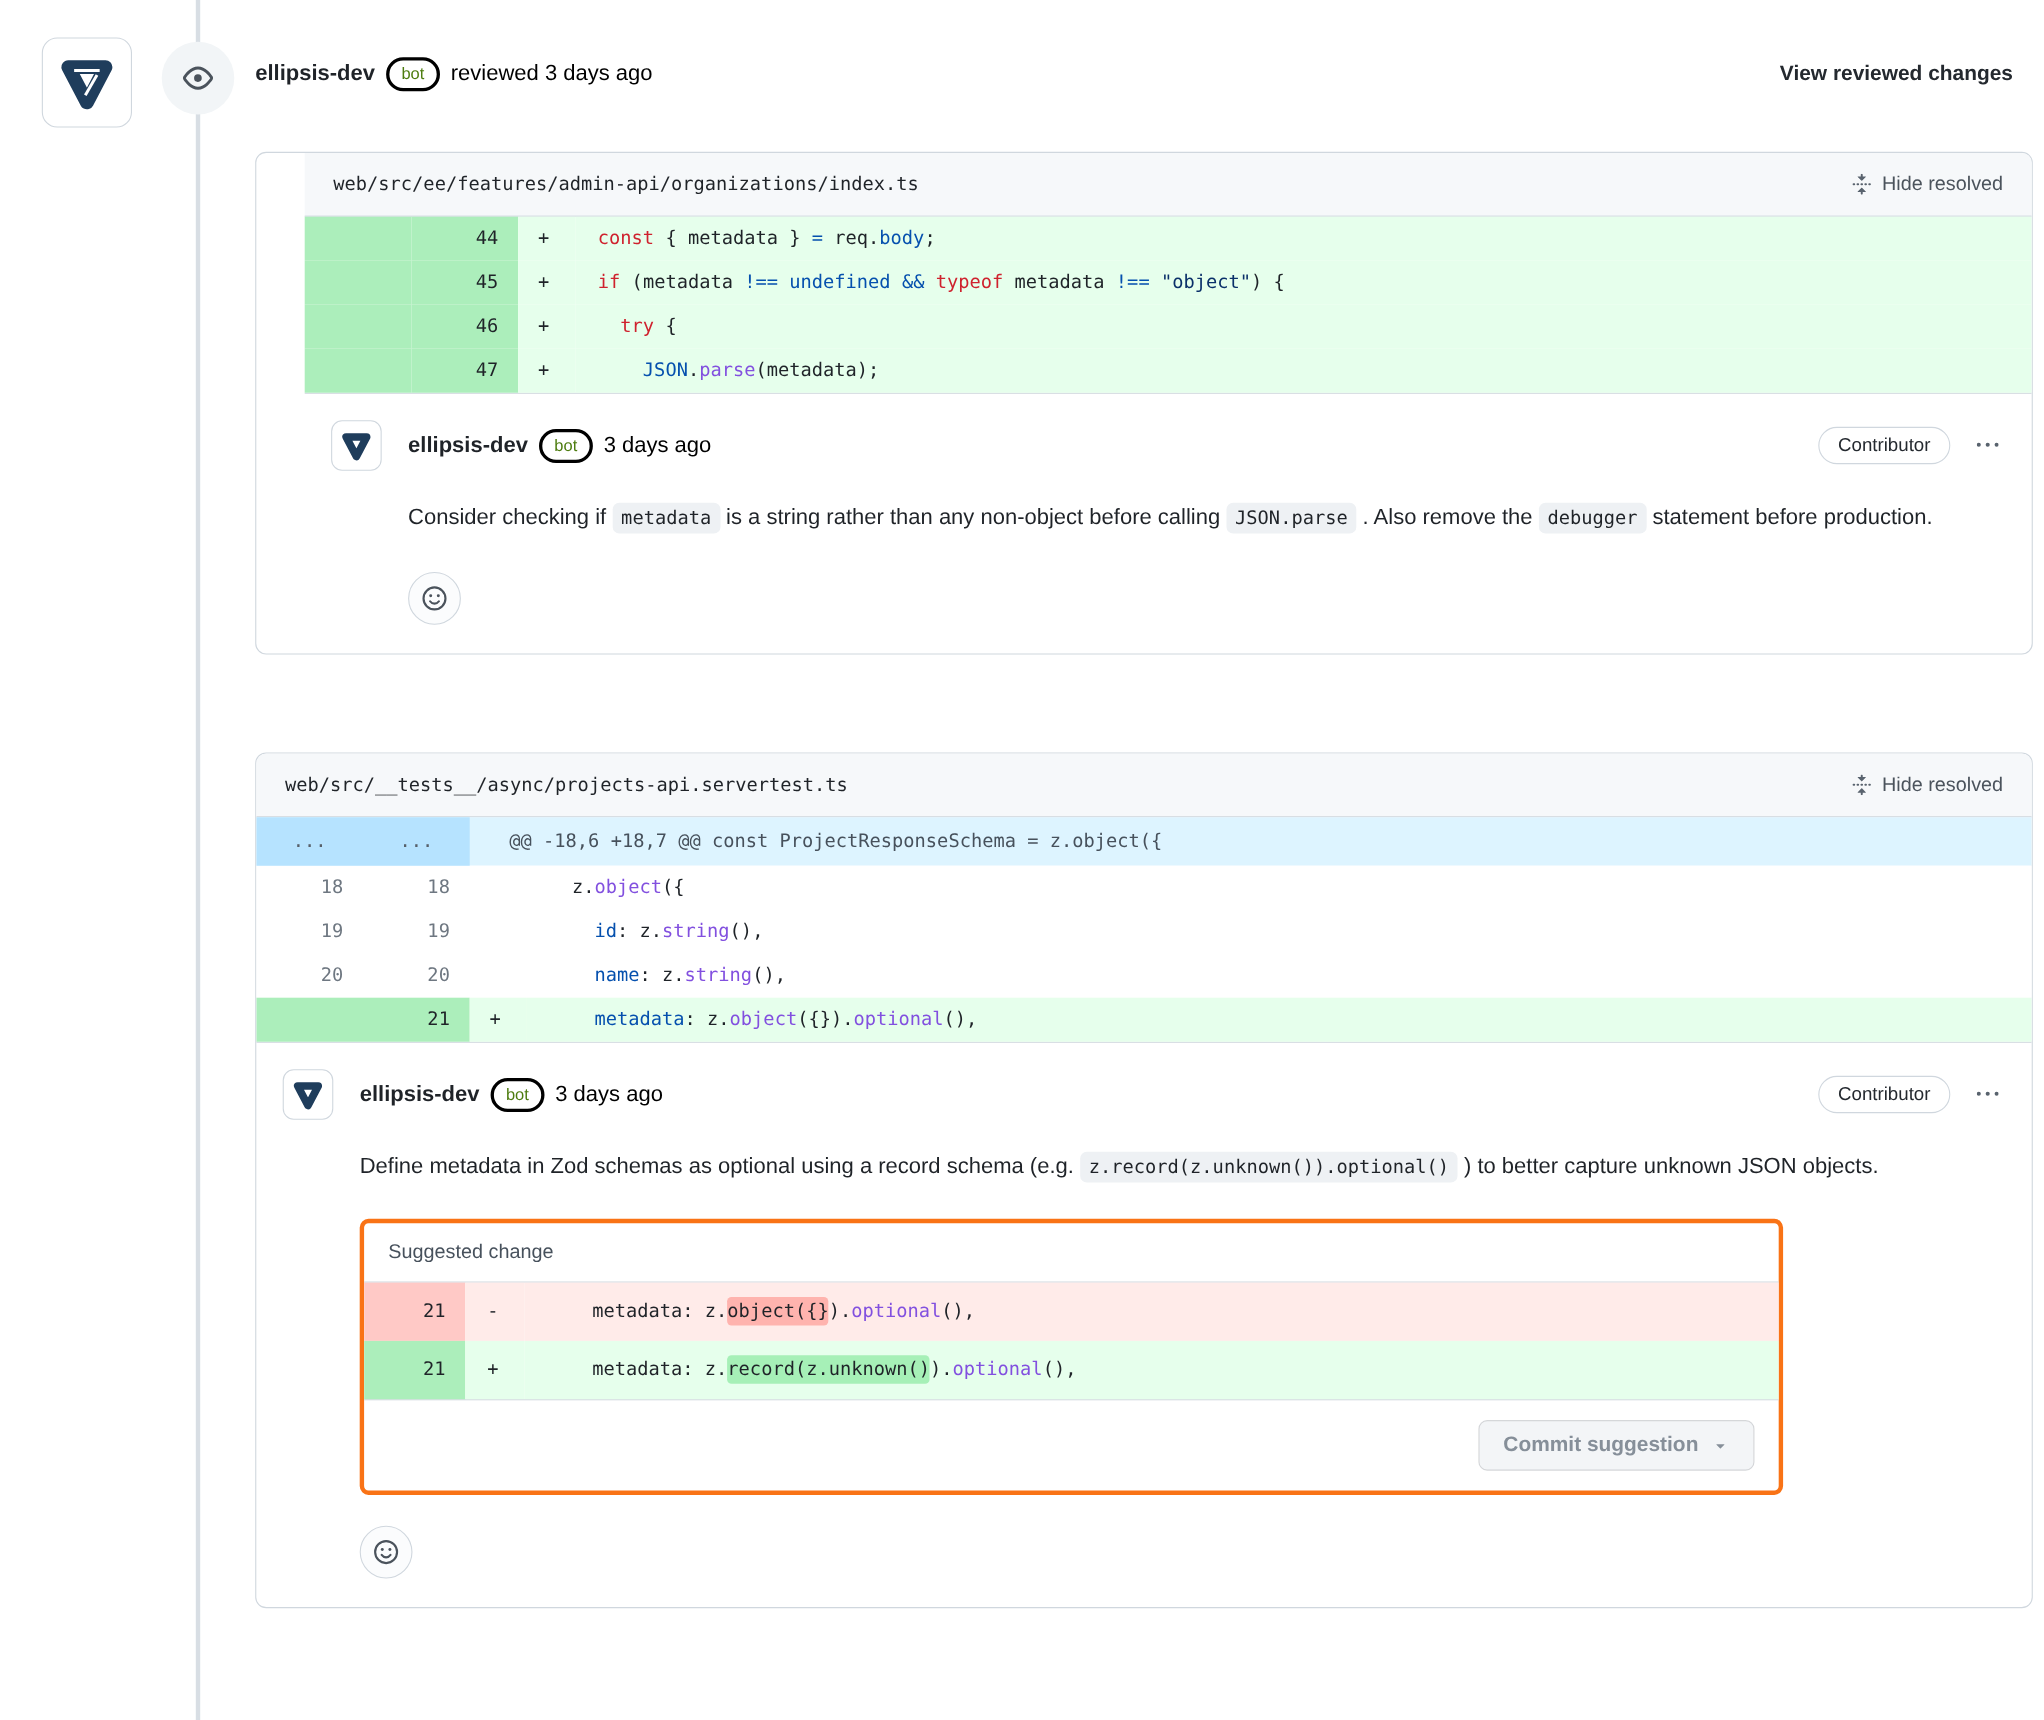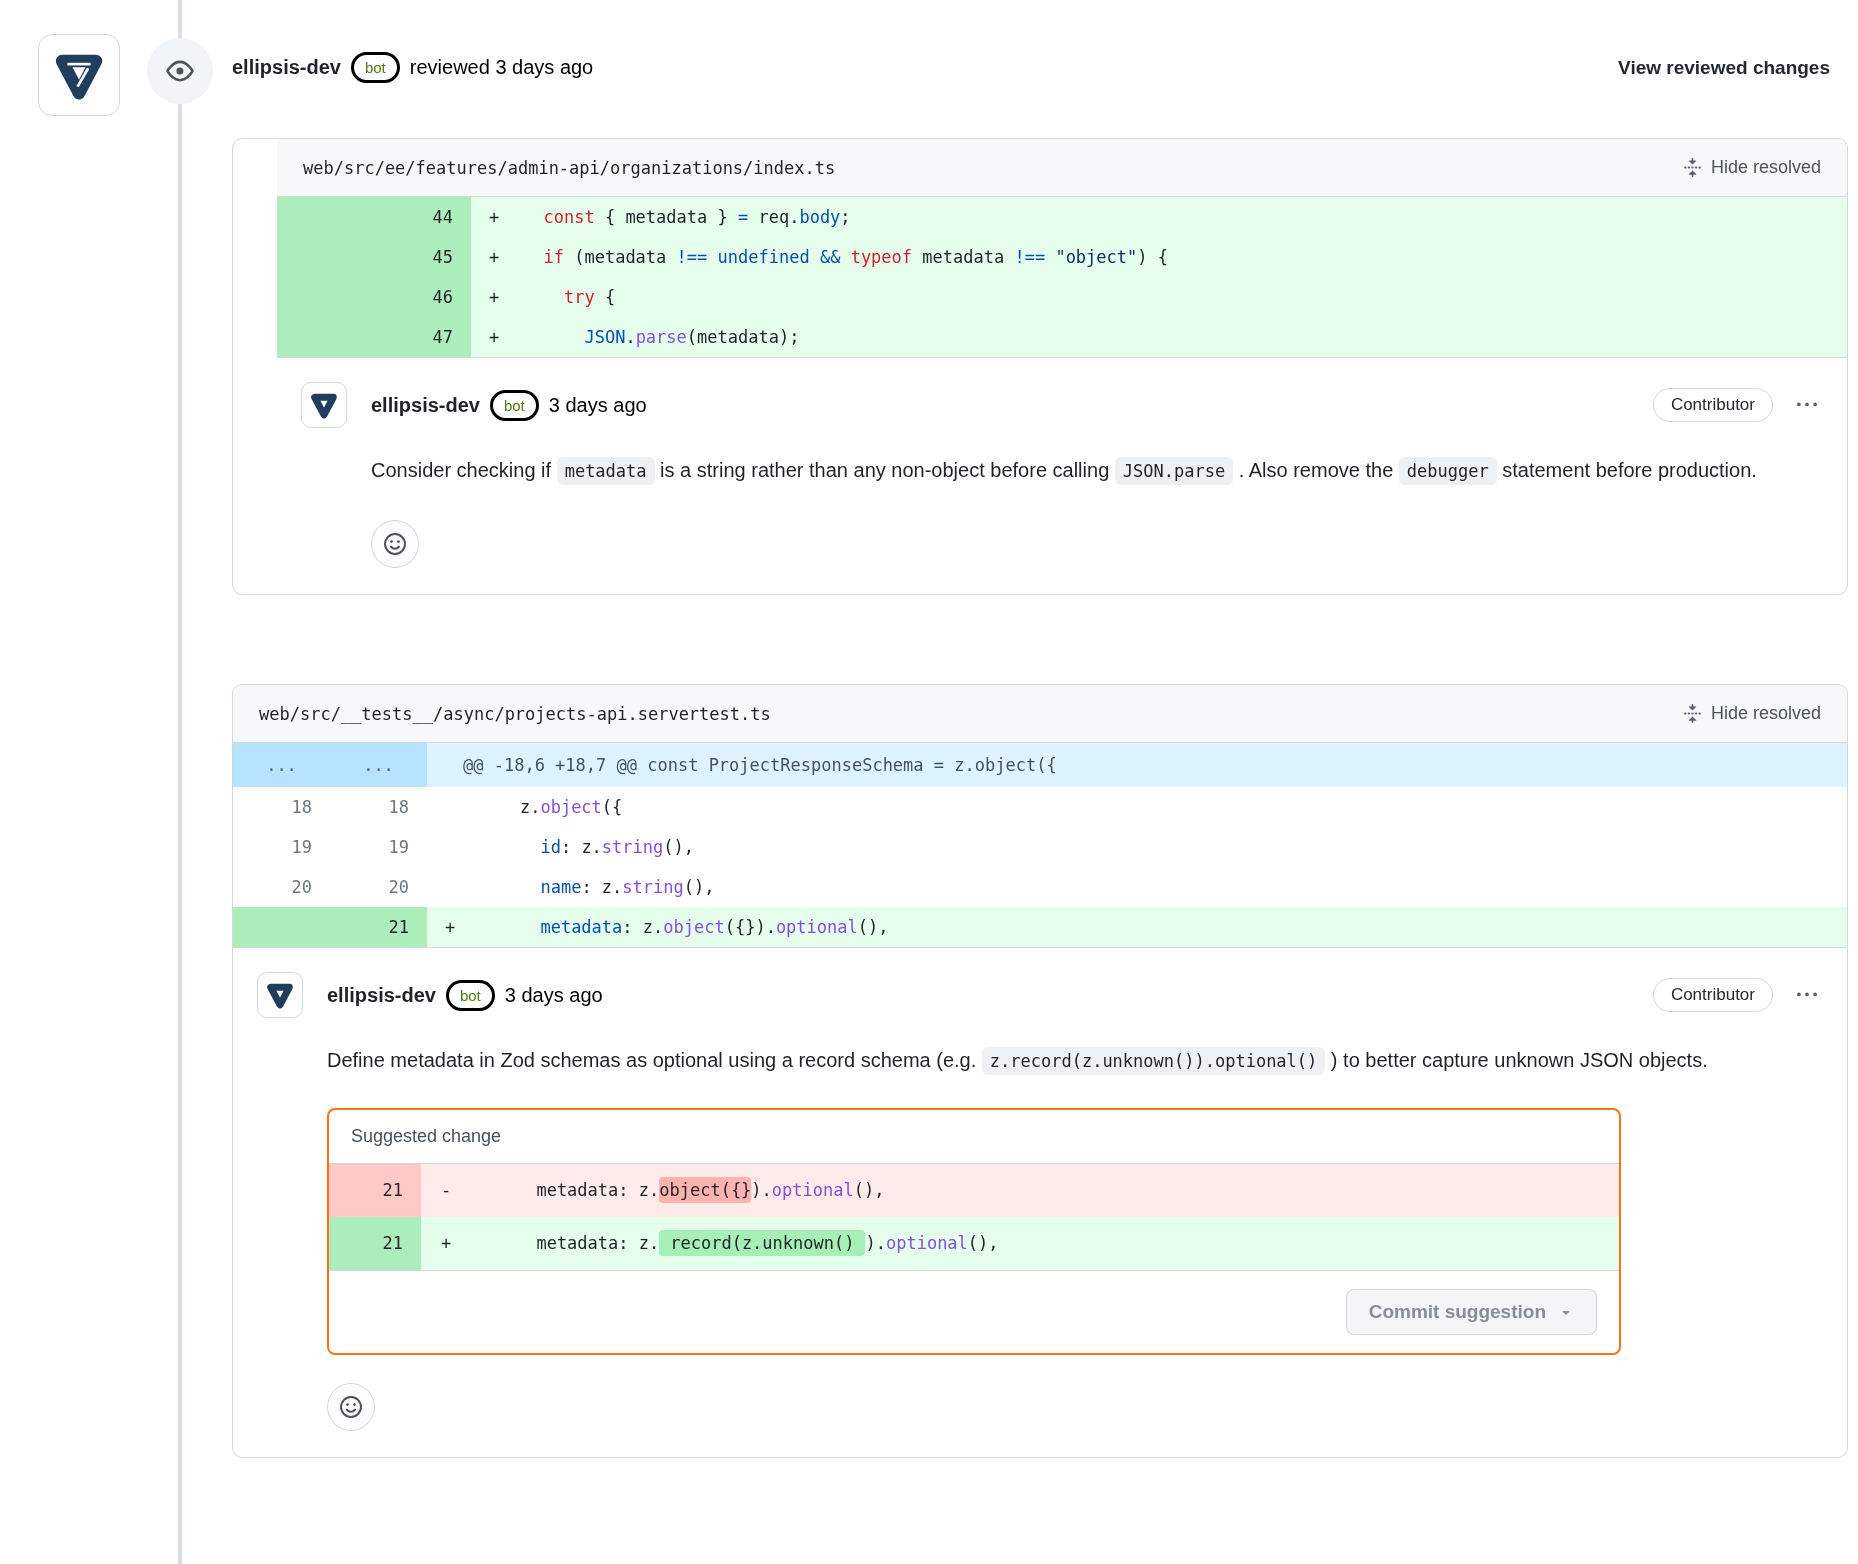--- a/index.html
+++ b/index.html
@@ -55,32 +55,32 @@
   .contrib-pill { border:1px solid #d0d7de; border-radius:999px; padding:6px 17px; font-size:17px; color:#24292f; background:#fff; }
   .kebab { background:none; border:none; cursor:pointer; display:flex; align-items:center; padding:4px; }
   .kebab svg { width:20px; height:20px; fill:#59636e; }
   .c-body { margin:20px 0 0 70px; font-size:20px; line-height:2.2; color:#1f2328; max-width:1500px; }
   .inline-code { font-family:"DejaVu Sans Mono","Liberation Mono",monospace; font-size:17px; background:#eef1f4; border-radius:6px; padding:4px 8px; white-space:nowrap; }
   .emoji-btn { margin:28px 0 0 70px; width:48px; height:48px; border-radius:50%; border:1px solid #d0d7de; background:#fbfcfd; display:flex; align-items:center; justify-content:center; cursor:pointer; }
   .emoji-btn svg { width:26px; height:26px; stroke:#4b535c; fill:none; stroke-width:1.8; }
   .emoji-btn svg .dot { fill:#4b535c; stroke:none; }
 
   
-  .suggestion { margin:26px 0 0 70px; border:2px solid #f97316; border-radius:8px; width:1294px; overflow:hidden; }
+  .suggestion { margin:26px 0 0 70px; border:4px solid #f97316; border-radius:8px; width:1294px; overflow:hidden; }
   .sg-title { padding:16px 22px; font-size:18px; color:#47515c; border-bottom:1px solid #d0d7de; }
   .sg-row { display:flex; font-family:"DejaVu Sans Mono","Liberation Mono",monospace; font-size:17px; height:53px; line-height:53px; }
   .sg-row .num { width:92px; text-align:right; padding-right:18px; flex:none; }
   .sg-row .sign { width:54px; padding-left:20px; flex:none; }
   .sg-row .code { flex:1; white-space:pre; }
   .sg-del .num { background:#ffc9c6; }
   .sg-del .sign, .sg-del .code { background:#ffebe9; }
   .sg-add .num { background:#aceebb; }
   .sg-add .sign, .sg-add .code { background:#e6ffec; }
   .word-del { background:#ffb3ae; border-radius:4px; padding:3px 0; }
-  .word-add { background:#a6f0b7; border-radius:4px; padding:3px 11px; }
+  .word-add { background:#a6f0b7; border-radius:4px; padding:3px 0; }
   .sg-footer { border-top:1px solid #d0d7de; padding:18px 22px; display:flex; justify-content:flex-end; }
   .commit-btn { display:flex; align-items:center; gap:12px; background:#f3f5f7; border:1px solid rgba(31,35,40,0.15); border-radius:8px; padding:11px 22px; font-size:19px; font-weight:600; color:#868f99; font-family:inherit; cursor:pointer; }
   .commit-btn svg { width:16px; height:16px; fill:#868f99; }
 
   .logo-lg { width:58px; height:58px; }
   .logo-sm { width:32px; height:32px; }
 </style>
 </head>
 <body>
 

